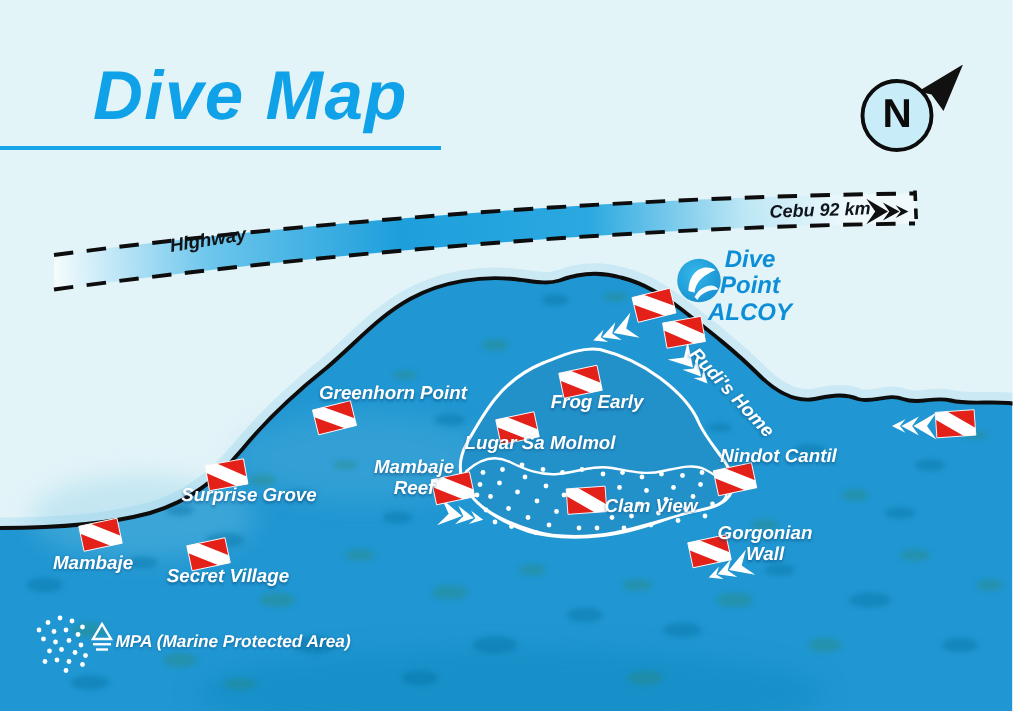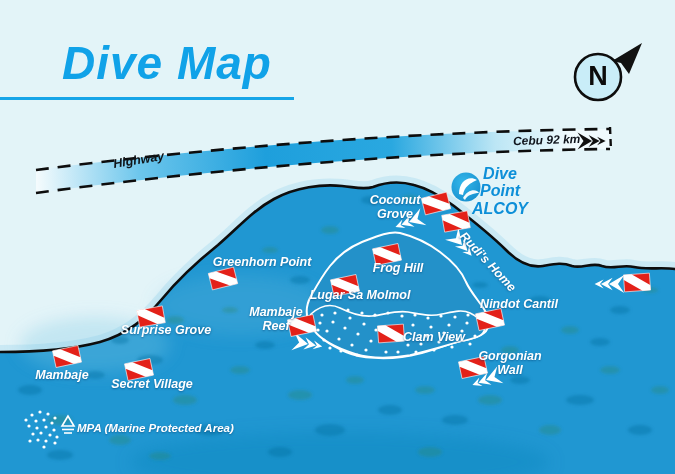--- a/index.html
+++ b/index.html
@@ -295,25 +295,23 @@
   <div class="abs map-title">Dive Map</div>
   <div class="abs title-underline"></div>
   <div class="abs compass-n">N</div>
 
   <div class="abs hw-label">Highway</div>
   <div class="abs cebu-label">Cebu  92 km</div>
   <div class="abs logo-text">Dive
 Point
 ALCOY</div>
 
-  <div class="abs site-label" style="left:395px;top:207px">Coconut
-Grove</div>
   <div class="abs rotated-label">Rudi's Home</div>
   <div class="abs site-label" style="left:262px;top:263px">Greenhorn Point</div>
-  <div class="abs site-label" style="left:398px;top:269px">Frog Hill</div>
+  <div class="abs site-label" style="left:398px;top:269px">Frog Early</div>
   <div class="abs site-label" style="left:360px;top:296px">Lugar Sa Molmol</div>
   <div class="abs site-label" style="left:276px;top:319px">Mambaje
 Reef</div>
   <div class="abs site-label" style="left:434px;top:338px">Clam View</div>
   <div class="abs site-label" style="left:519px;top:305px">Nindot Cantil</div>
   <div class="abs site-label" style="left:510px;top:363px">Gorgonian
 Wall</div>
   <div class="abs site-label" style="left:166px;top:331px">Surprise Grove</div>
   <div class="abs site-label" style="left:62px;top:376px">Mambaje</div>
   <div class="abs site-label" style="left:152px;top:385px">Secret Village</div>

